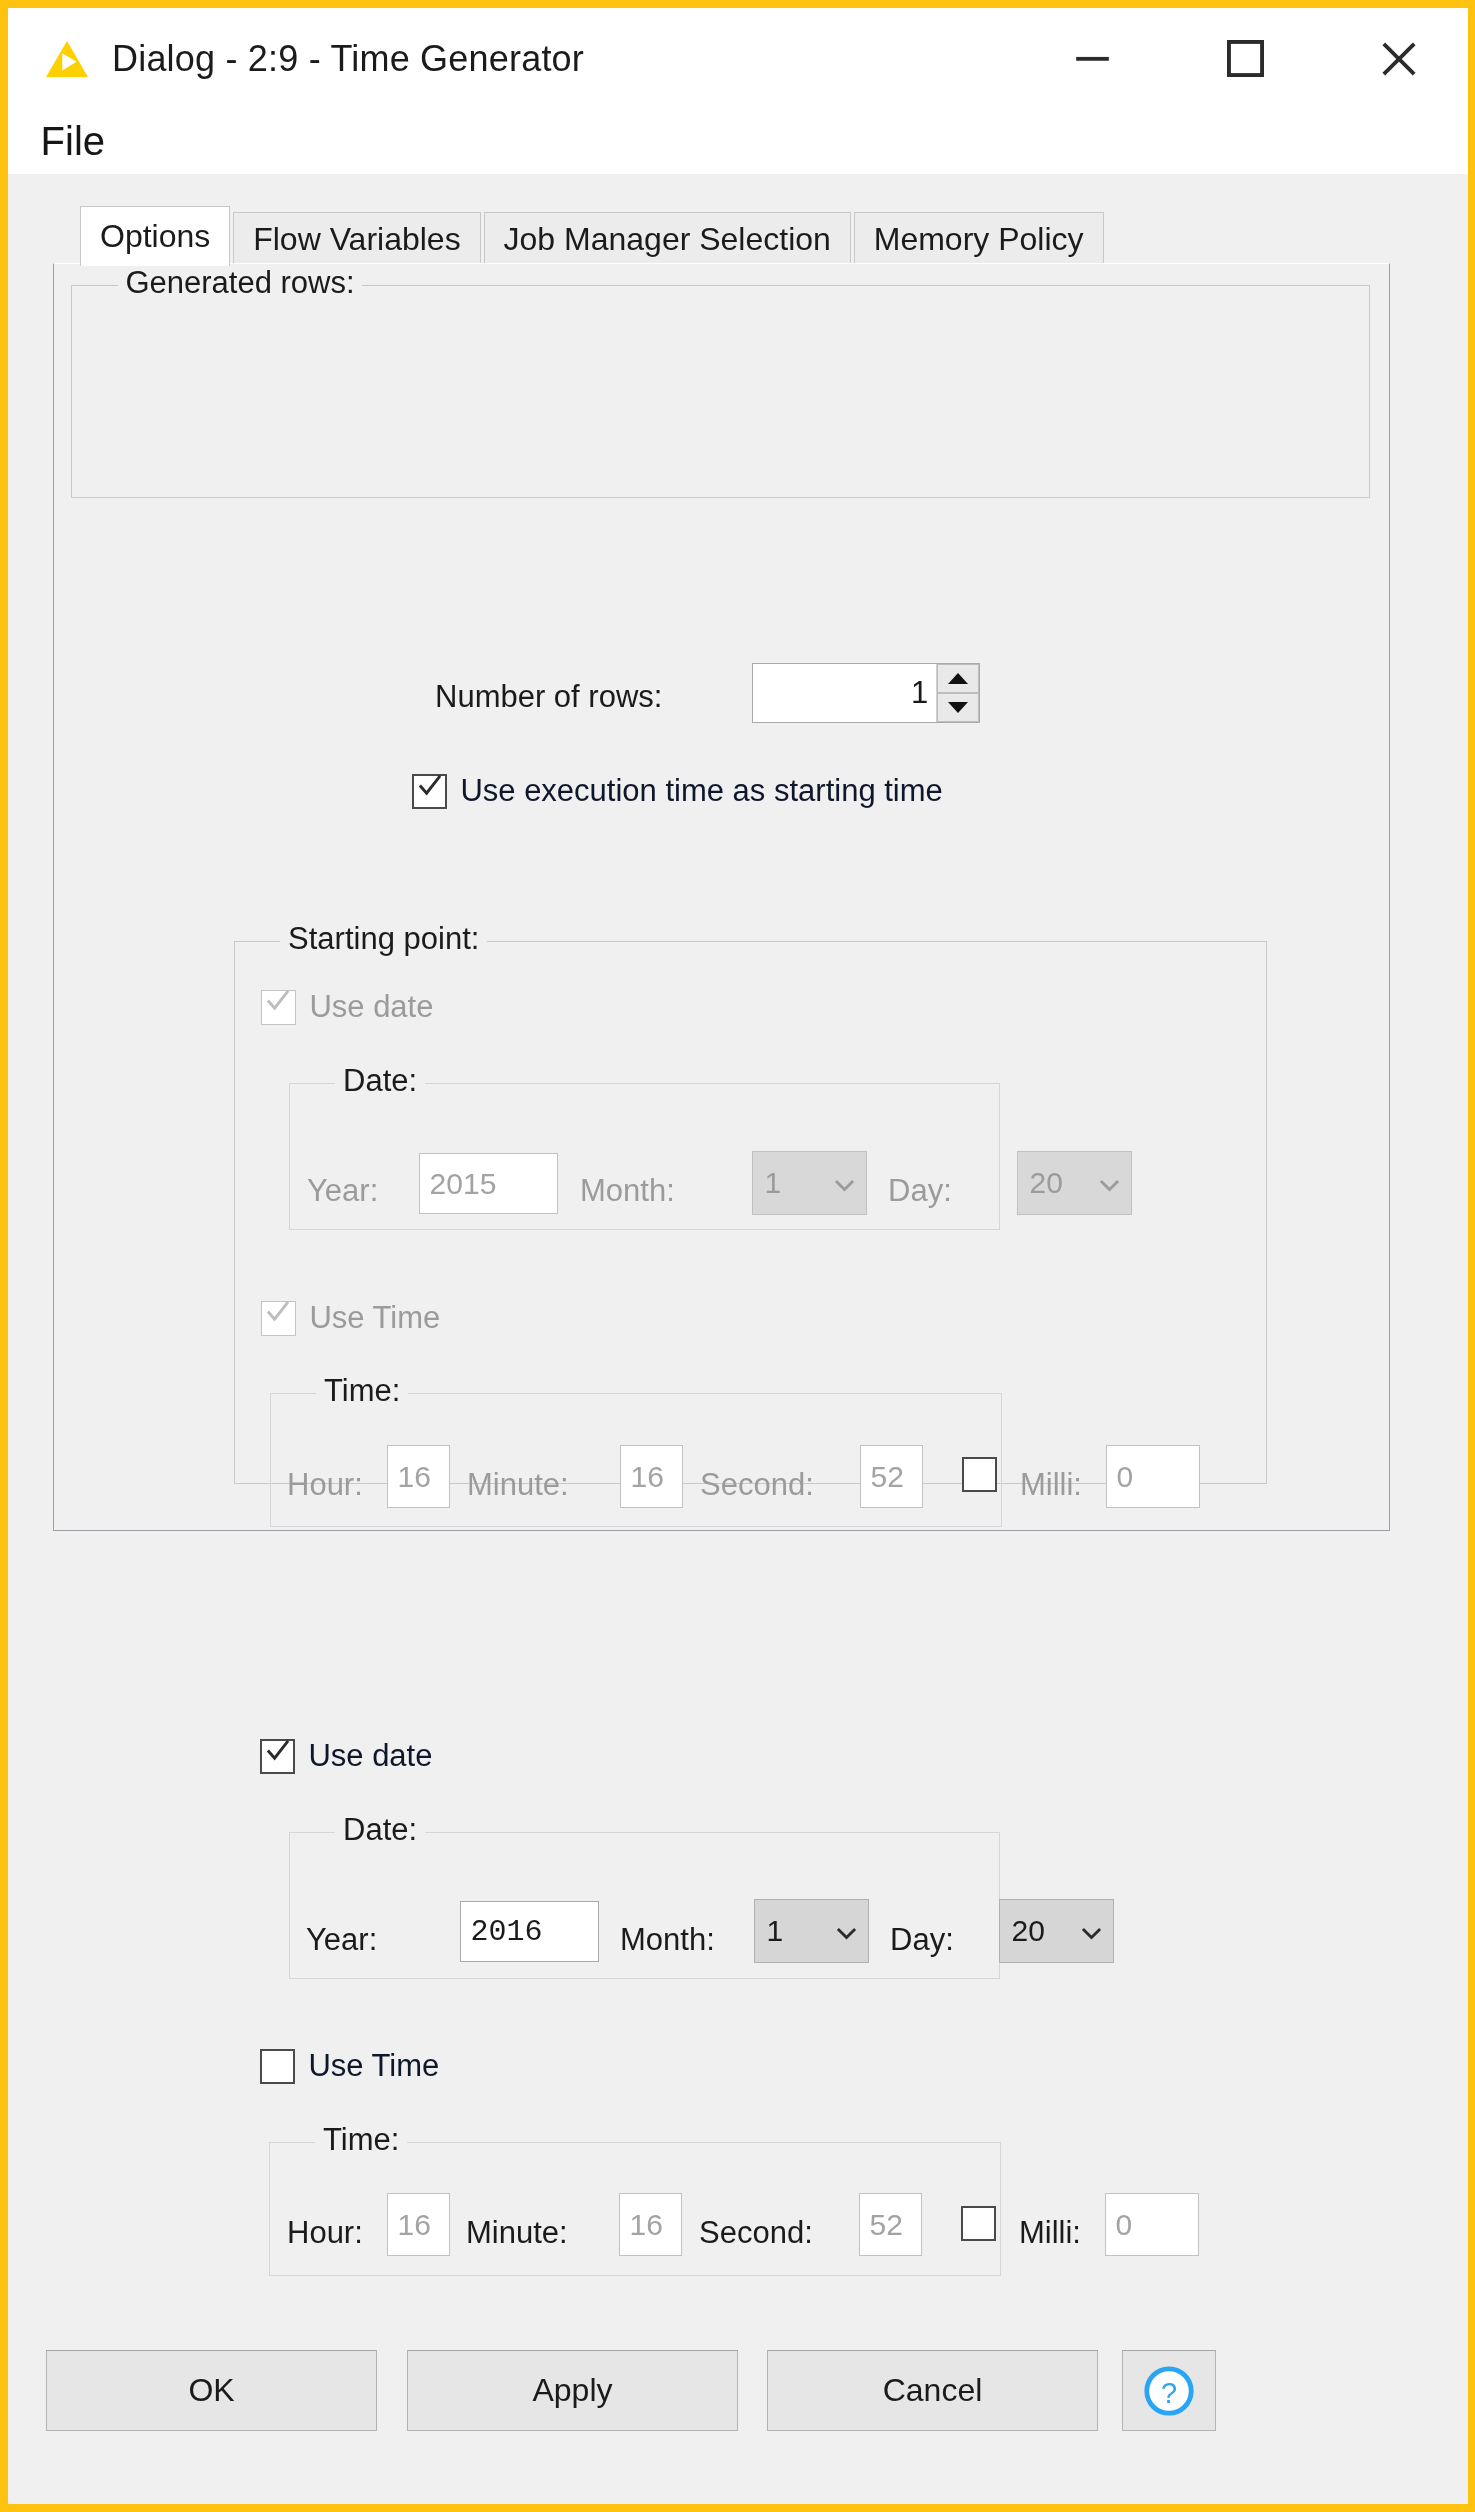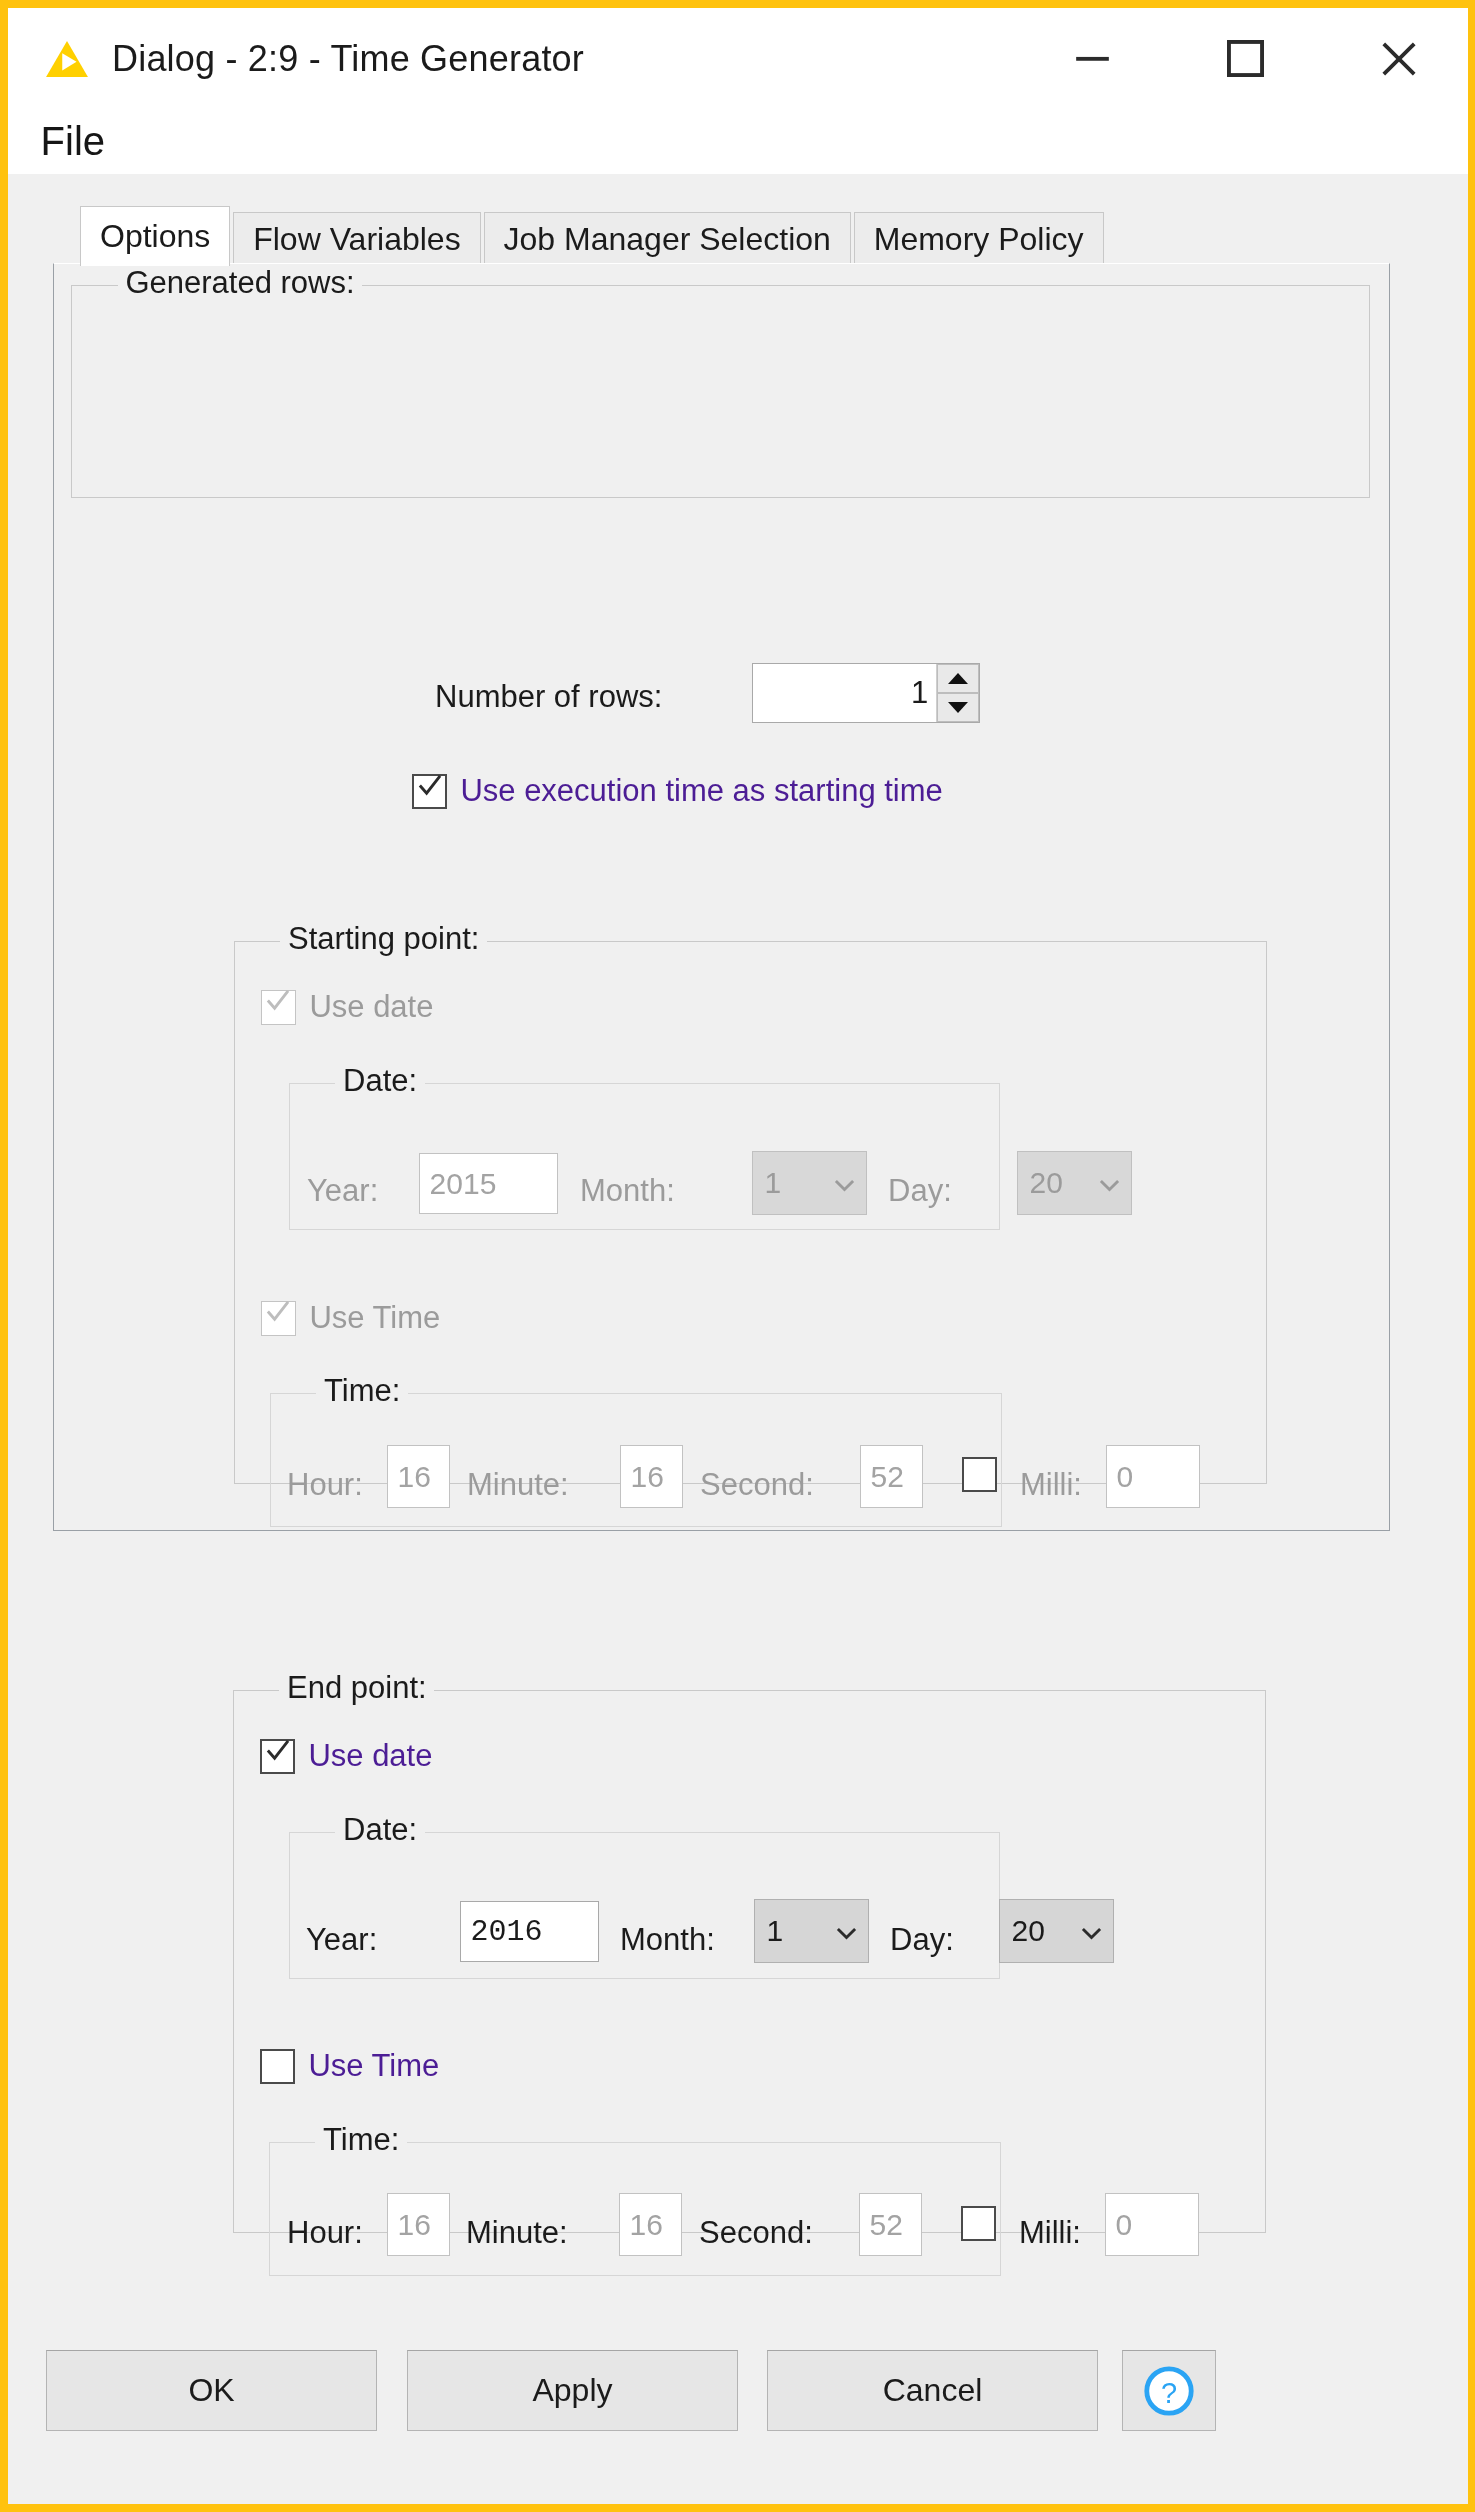--- a/index.html
+++ b/index.html
@@ -249,21 +249,21 @@
   .cb-box .chk {
     position: absolute;
     left: 2.9px;
     top: -2.9px;
     width: 25px;
     height: 25px;
   }
   .cb-label {
     margin-left: 13.4px;
     font-size: 31px;
-    color: #4c1d95;
+    color: #0f172a;
     white-space: nowrap;
   }
   .cb-label.dim { color: #9b9b9b; }
 
   
   .combo {
     position: absolute;
     box-sizing: border-box;
     background: #d6d6d6;
     border: 1.9px solid #b0b0b0;
@@ -433,23 +433,20 @@
         <div class="tf dim" style="left:806px; top:1181px; width:63px; height:63px;">52</div>
         <div class="cb-row" style="left:908px; top:1193px;">
           <span class="cb-box"></span>
         </div>
         <span class="lbl dim" style="left:966px; top:1203px;">Milli:</span>
         <div class="tf dim" style="left:1052px; top:1181px; width:94px; height:63px;">0</div>
 
       </div>
     </div>
 
-    <div class="group" style="position:absolute; left:225px; top:1516px; width:1033px; height:543px;">
-      <span class="group-title">End point:</span>
-    </div>
 
     <div class="cb-row" style="left:252px; top:1564px;">
       <span class="cb-box">
         <svg class="chk" viewBox="0 0 26 26">
           <polyline points="3,13 10,21 24,3" fill="none" stroke="#2b2b2b" stroke-width="3"></polyline>
         </svg>
       </span>
       <span class="cb-label">Use date</span>
     </div>
 

